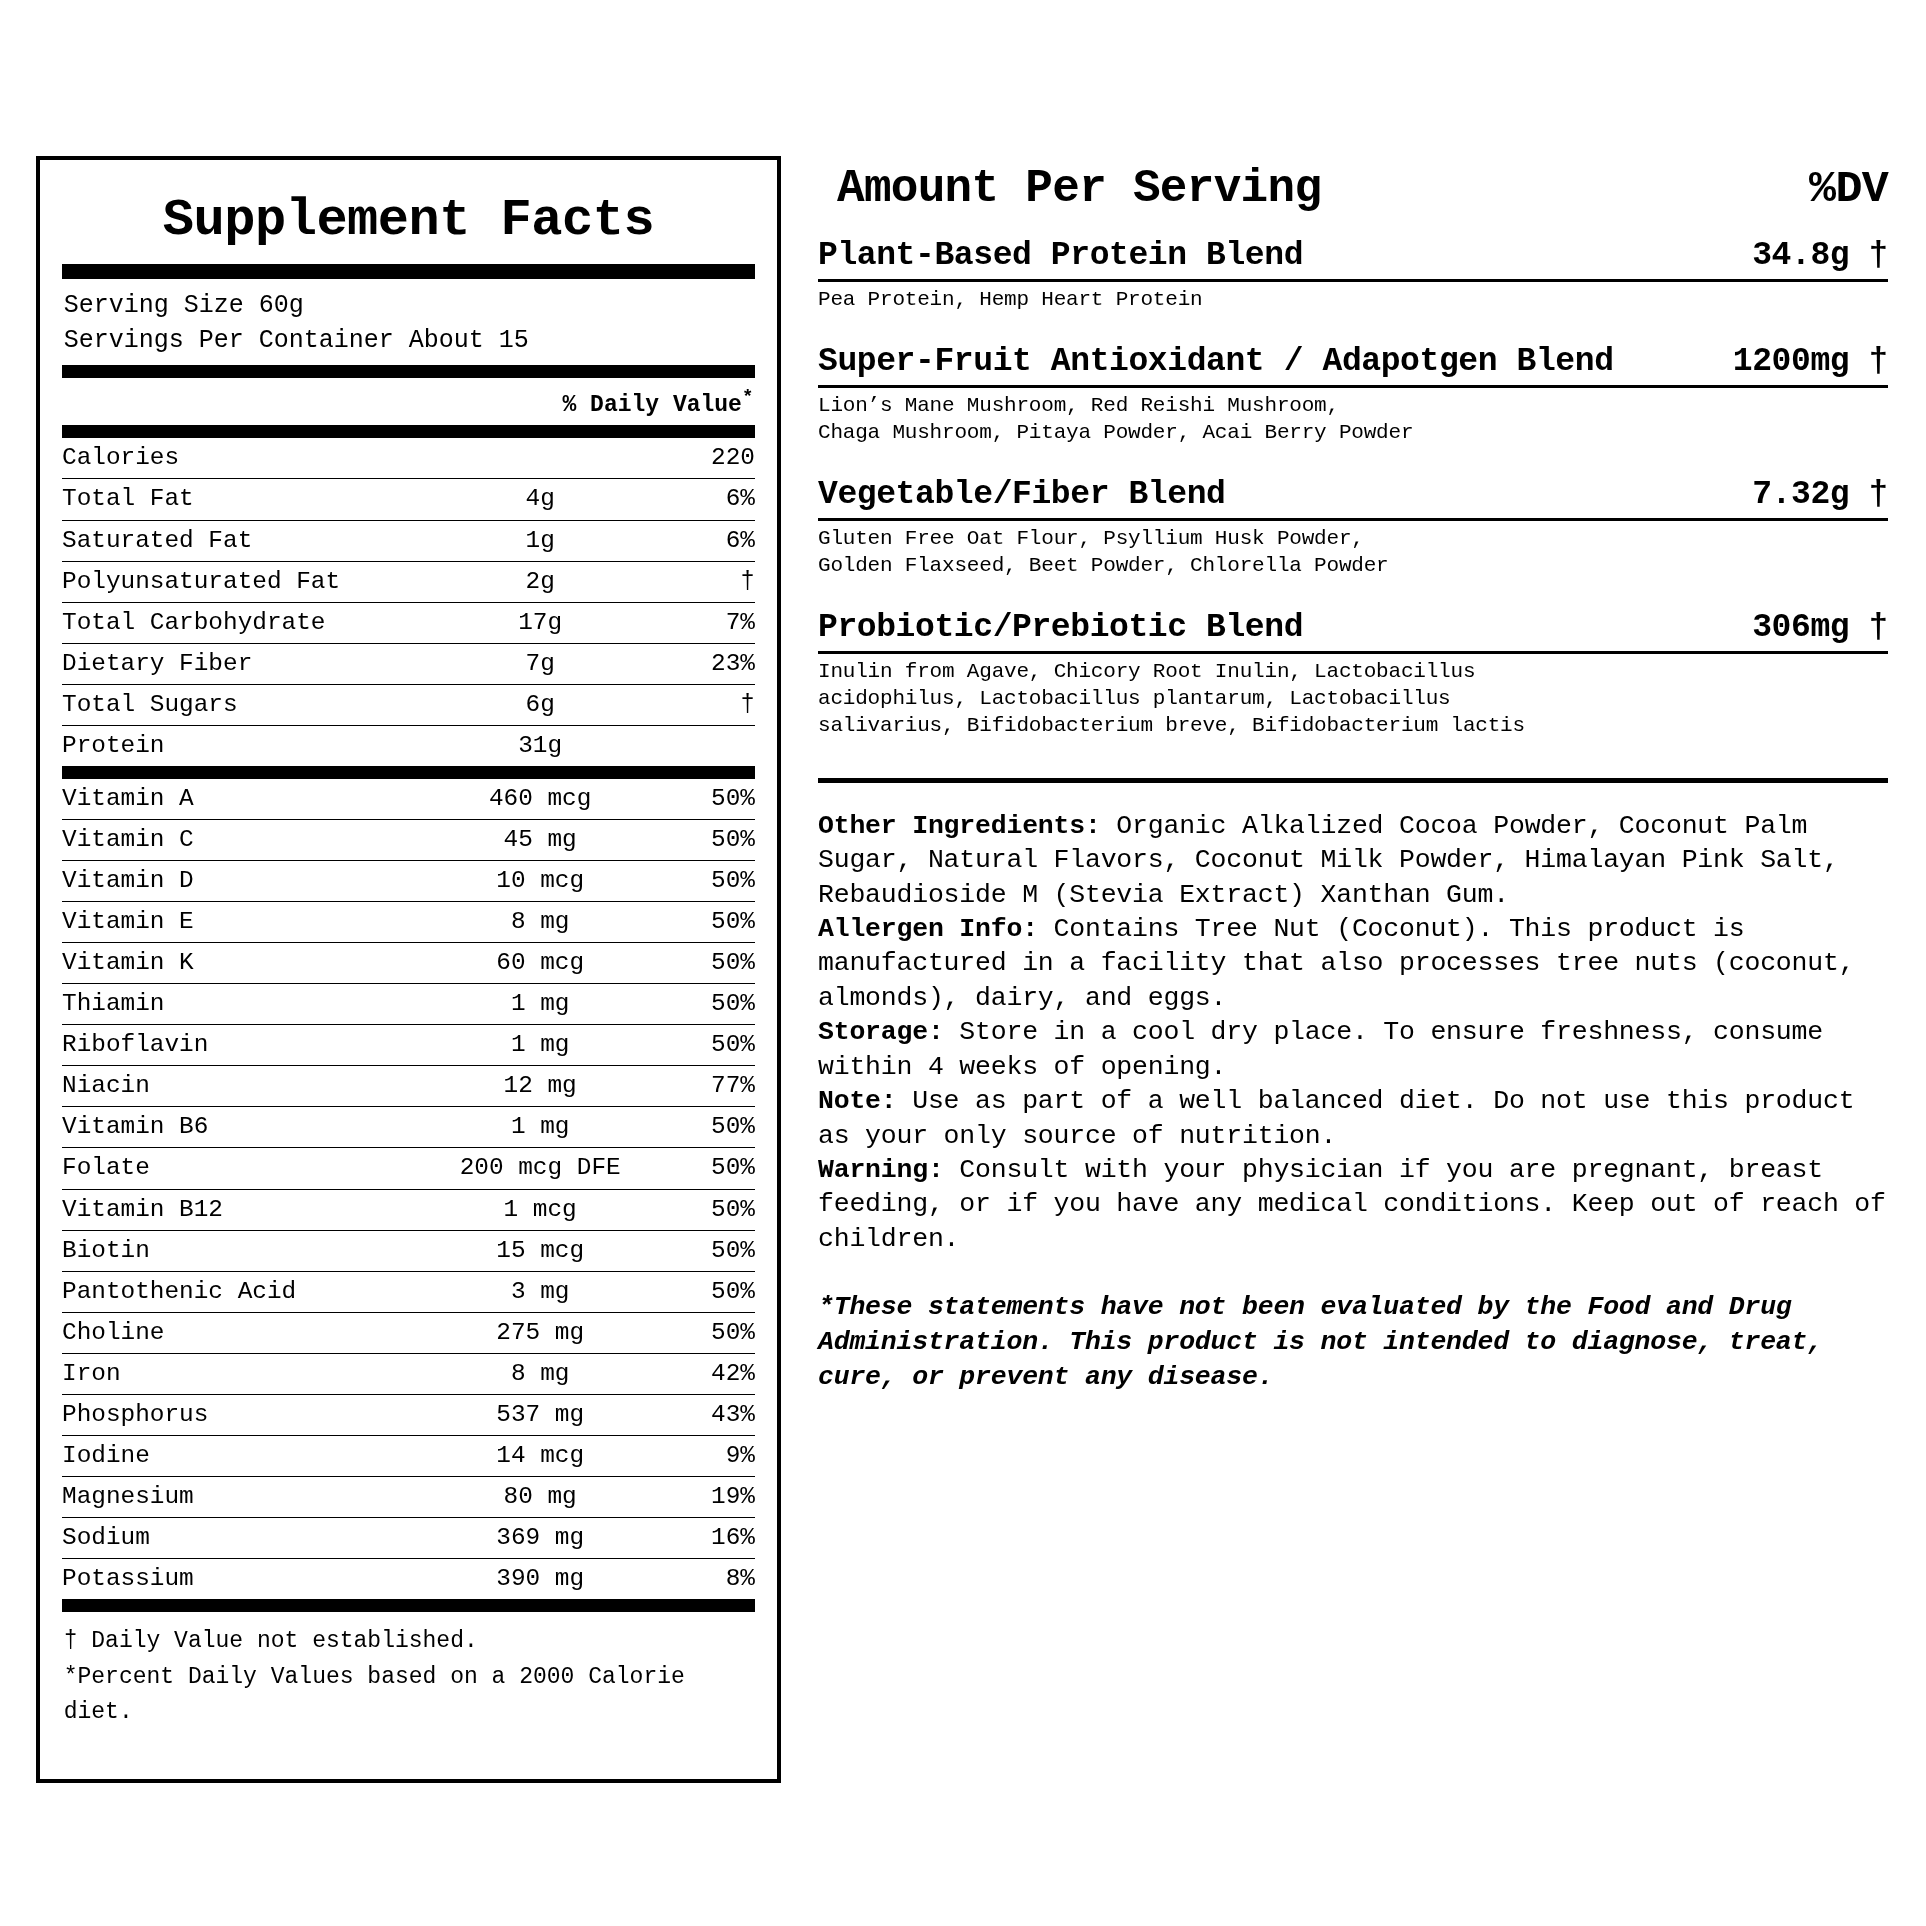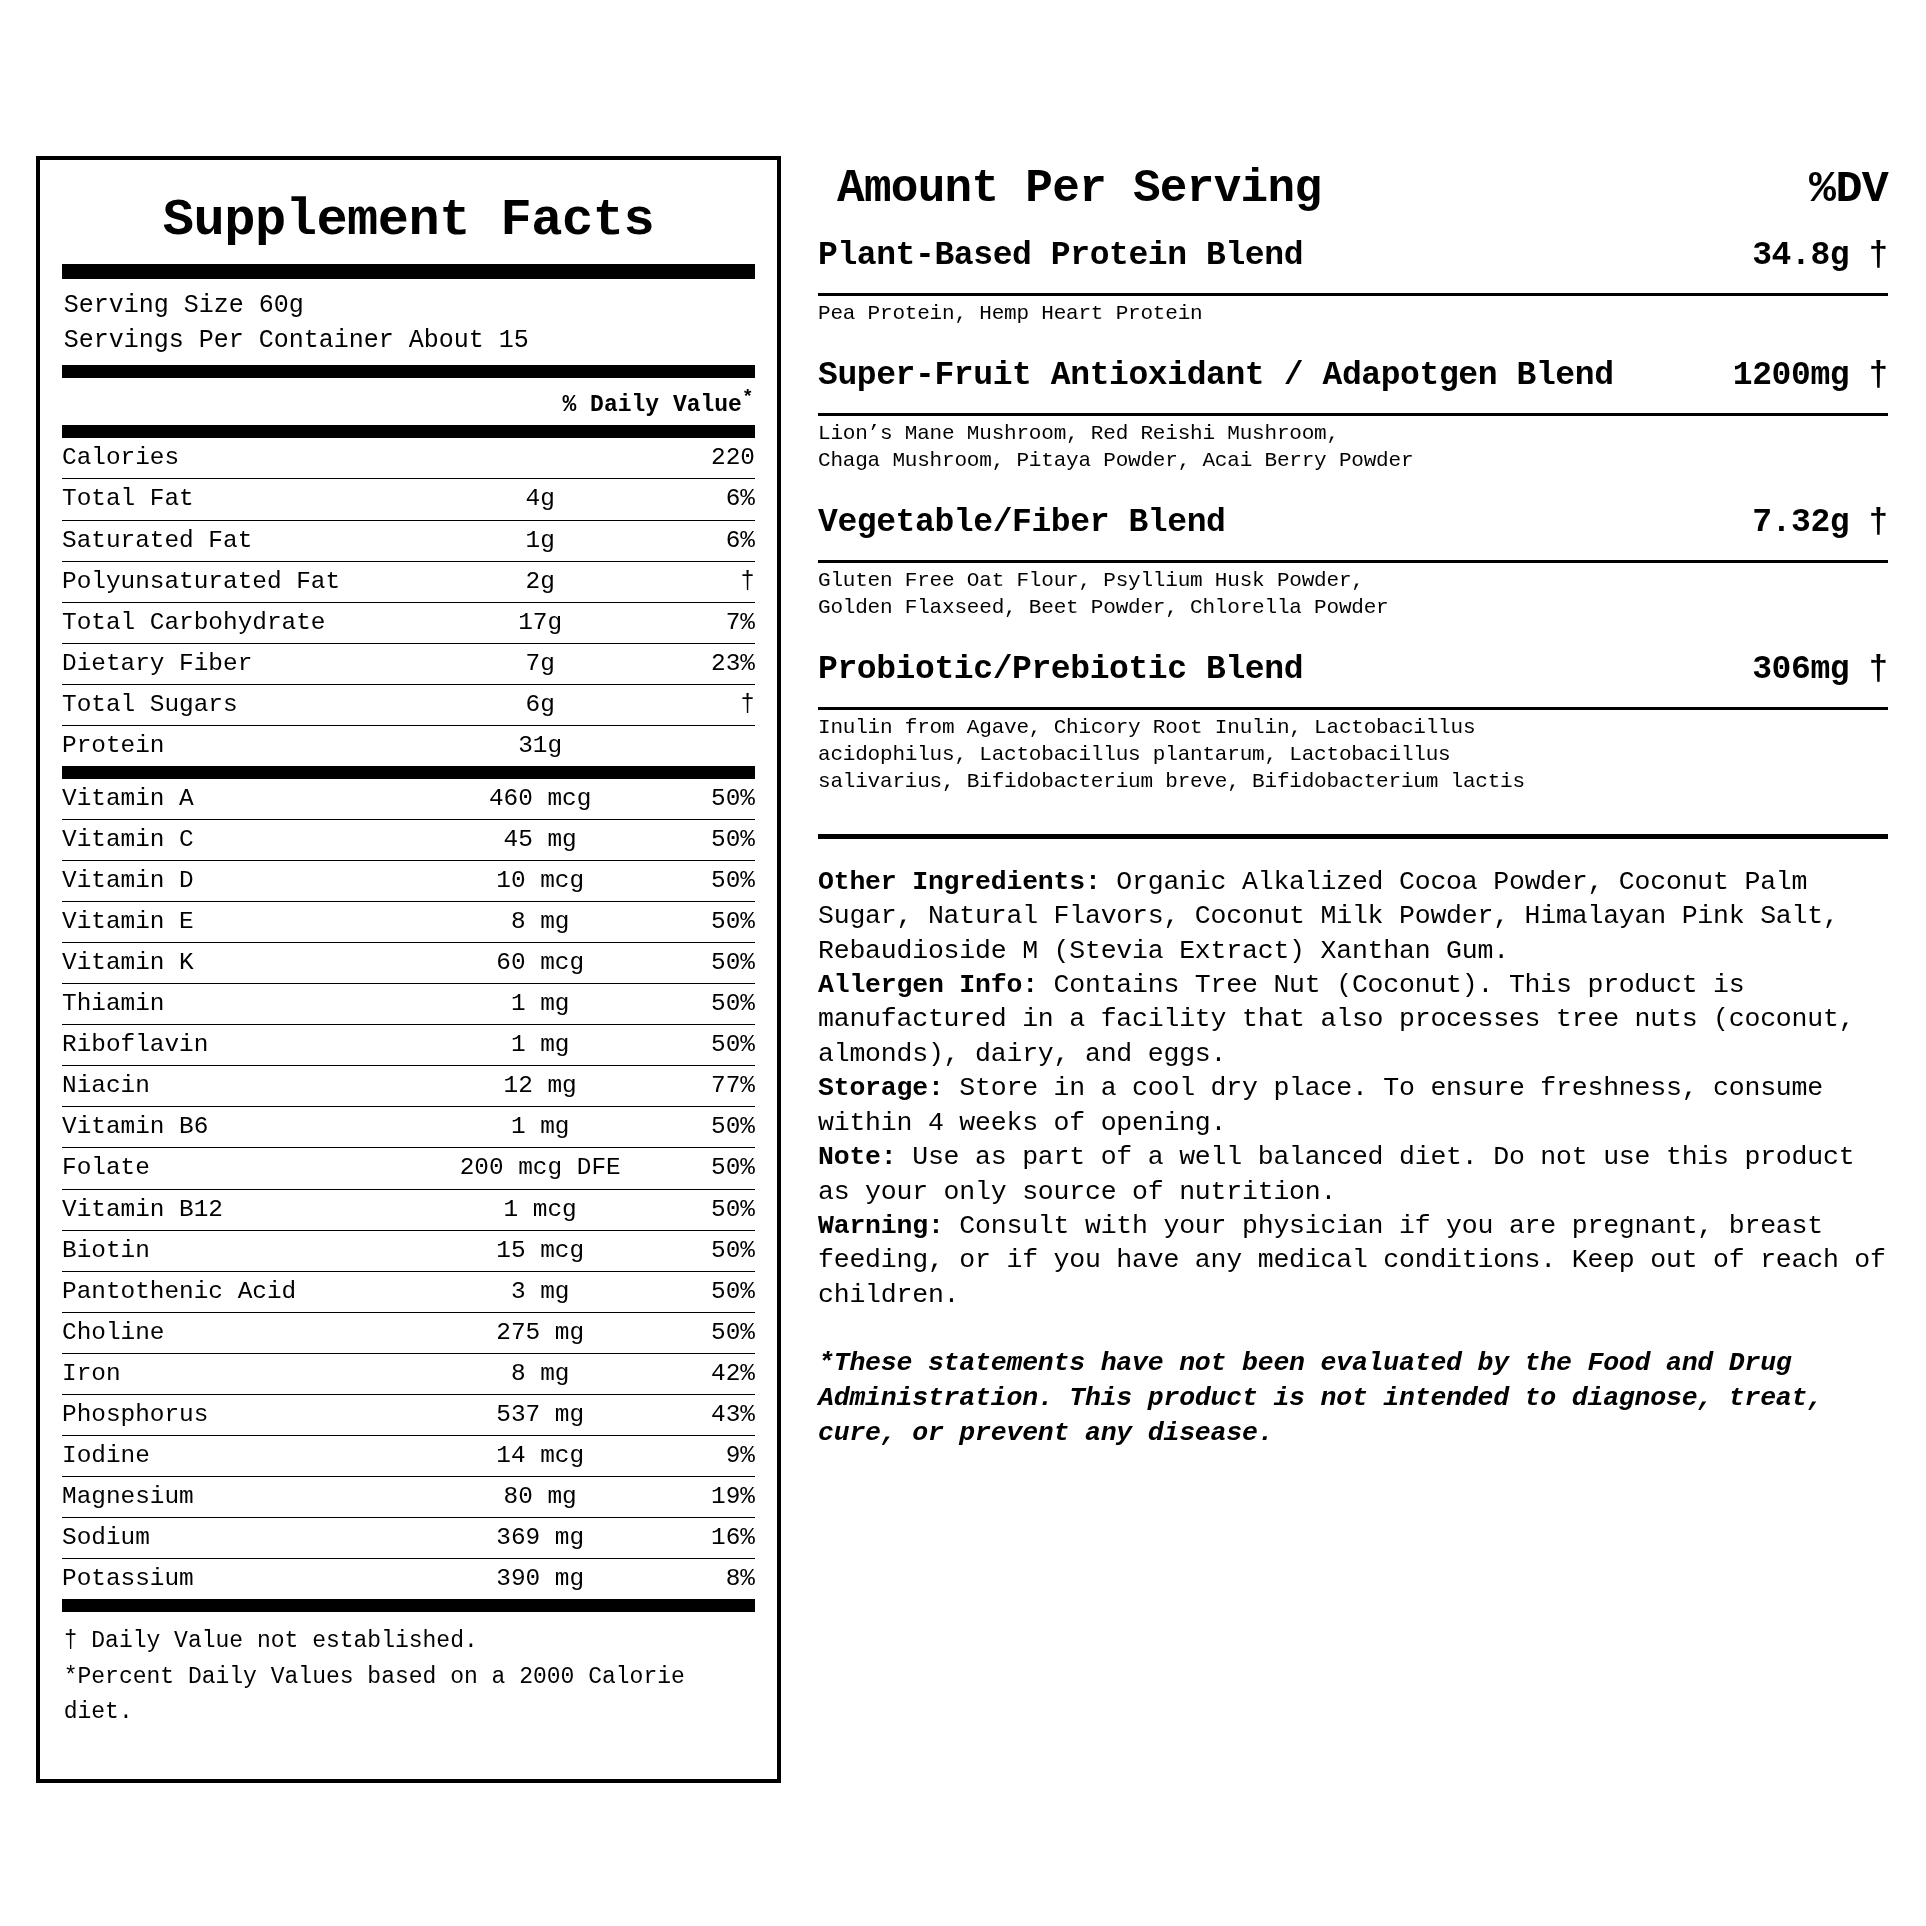--- a/index.html
+++ b/index.html
@@ -75,21 +75,21 @@
     display: flex; align-items: flex-end; justify-content: space-between;
     margin-bottom: 22px;
   }
   .aps-title { font-size: 46px; font-weight: bold; letter-spacing: -0.7px; margin-left: 19px; }
   .aps-dv    { font-size: 45px; font-weight: bold; letter-spacing: -0.7px; }
 
   .blend { margin-bottom: 29px; }
   .blend-head {
     display: flex; align-items: flex-end; justify-content: space-between;
     border-bottom: 3.4px solid #000;
-    padding-bottom: 19px;
+    padding-bottom: 5px;
   }
   .blend-name { font-size: 33px; font-weight: bold; letter-spacing: -0.4px; }
   .blend-amt  { font-size: 33px; font-weight: bold; letter-spacing: -0.4px; white-space: nowrap; }
   .blend-items {
     font-size: 21px; line-height: 1.28; padding-top: 5.1px; letter-spacing: -0.2px;
   }
 
   .sep-rule { height: 4.3px; background: #000; margin: 39px 0 26px 0; }
 
   .info-para { font-size: 26.5px; line-height: 1.30; letter-spacing: -0.2px; }

